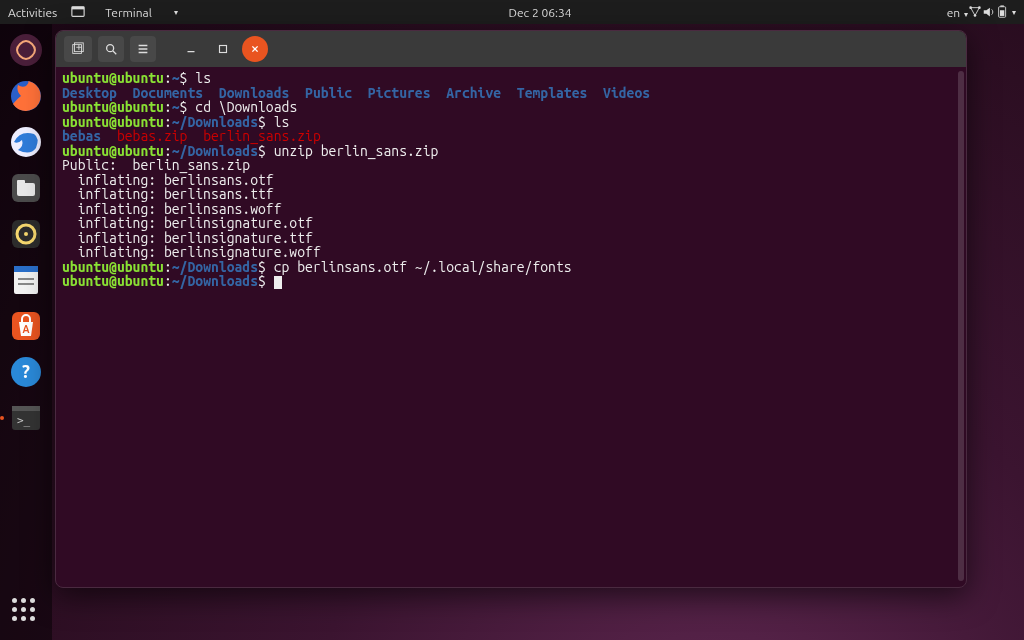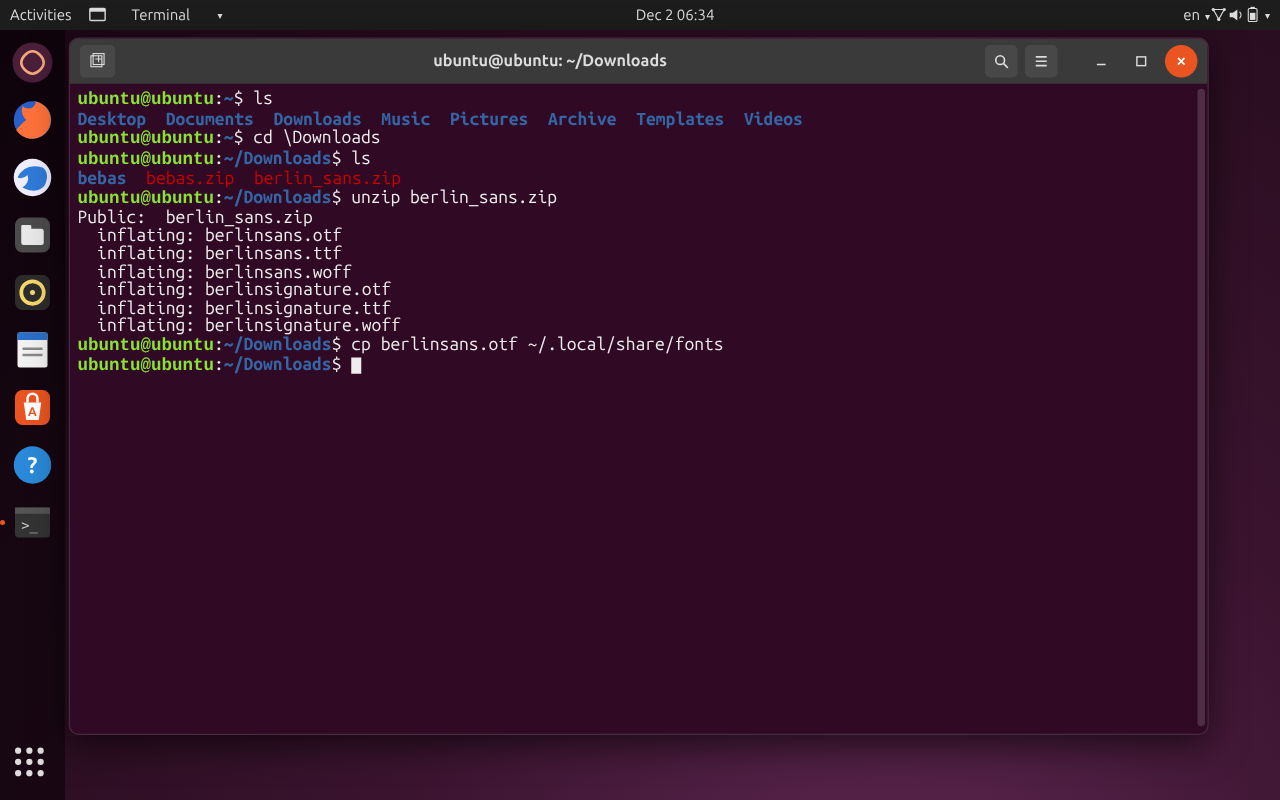--- a/index.html
+++ b/index.html
@@ -73,21 +73,21 @@
 }
 .titlebar .close { background:#e95420; border-radius:50%; }
 .titlebar svg { width:14px; height:14px; fill:#ddd; }
 
 .term {
   flex:1; padding:4px 6px;
   font-family:"Ubuntu Mono","DejaVu Sans Mono",monospace;
   font-size:14px; line-height:14.5px; color:#eee;
   white-space:pre; overflow:hidden;
 }
-.g { color:#8ae234; font-weight:bold;font-family:Liberation Mono, monospace; }
+.g { color:#8ae234; font-weight:bold; }
 .b { color:#3465a4; font-weight:bold; }
 .r { color:#cc0000; font-weight:normal; }
 .w { color:#eee; }
 .cursor {
   display:inline-block; width:8px; height:13px;
   background:#eee; vertical-align:text-bottom;
 }
 .scrollbar {
   position:absolute; right:2px; top:40px; width:6px; height:510px;
   background:rgba(255,255,255,0.15); border-radius:3px;
@@ -209,21 +209,20 @@
 <div class="window">
   <div class="titlebar">
     <div class="tab-btn">
       <svg viewBox="0 0 16 16">
           <rect x="2" y="3" width="10" height="10" fill="none" stroke="#ddd"></rect>
           <rect x="4" y="1" width="10" height="10" fill="none" stroke="#ddd"></rect>
           <line x1="9" y1="3" x2="9" y2="9" stroke="#ddd"></line>
           <line x1="6" y1="6" x2="12" y2="6" stroke="#ddd"></line>
         </svg>
     </div>
-    <div class="title">ubuntu@ubuntu: ~/Downloads</div>
     <div class="winbtn">
       <svg viewBox="0 0 16 16">
           <circle cx="7" cy="7" r="4" fill="none" stroke="#ddd" stroke-width="1.5"></circle>
           <line x1="10" y1="10" x2="14" y2="14" stroke="#ddd" stroke-width="1.5"></line>
         </svg>
     </div>
     <div class="winbtn">
       <svg viewBox="0 0 16 16">
           <line x1="3" y1="4" x2="13" y2="4" stroke="#ddd" stroke-width="1.5"></line>
           <line x1="3" y1="8" x2="13" y2="8" stroke="#ddd" stroke-width="1.5"></line>
@@ -242,21 +241,21 @@
         </svg>
     </div>
     <div class="winbtn close">
       <svg viewBox="0 0 16 16">
           <line x1="5" y1="5" x2="11" y2="11" stroke="#fff" stroke-width="1.6"></line>
           <line x1="11" y1="5" x2="5" y2="11" stroke="#fff" stroke-width="1.6"></line>
         </svg>
     </div>
   </div>
   <div class="term" id="term"><span class="g">ubuntu@ubuntu</span><span class="w">:</span><span class="b">~</span><span class="w">$</span> <span class="w">ls</span>
-<span class="b">Desktop</span>  <span class="b">Documents</span>  <span class="b">Downloads</span>  <span class="b">Music</span>  <span class="b">Pictures</span>  <span class="b">Archive</span>  <span class="b">Templates</span>  <span class="b">Videos</span>
+<span class="b">Desktop</span>  <span class="b">Documents</span>  <span class="b">Downloads</span>  <span class="b">Public</span>  <span class="b">Pictures</span>  <span class="b">Archive</span>  <span class="b">Templates</span>  <span class="b">Videos</span>
 <span class="g">ubuntu@ubuntu</span><span class="w">:</span><span class="b">~</span><span class="w">$</span> <span class="w">cd \Downloads</span>
 <span class="g">ubuntu@ubuntu</span><span class="w">:</span><span class="b">~/Downloads</span><span class="w">$</span> <span class="w">ls</span>
 <span class="b">bebas</span>  <span class="r">bebas.zip</span>  <span class="r">berlin_sans.zip</span>
 <span class="g">ubuntu@ubuntu</span><span class="w">:</span><span class="b">~/Downloads</span><span class="w">$</span> <span class="w">unzip berlin_sans.zip</span>
 <span class="w">Public:  berlin_sans.zip</span>
 <span class="w">  inflating: berlinsans.otf</span>
 <span class="w">  inflating: berlinsans.ttf</span>
 <span class="w">  inflating: berlinsans.woff</span>
 <span class="w">  inflating: berlinsignature.otf</span>
 <span class="w">  inflating: berlinsignature.ttf</span>

